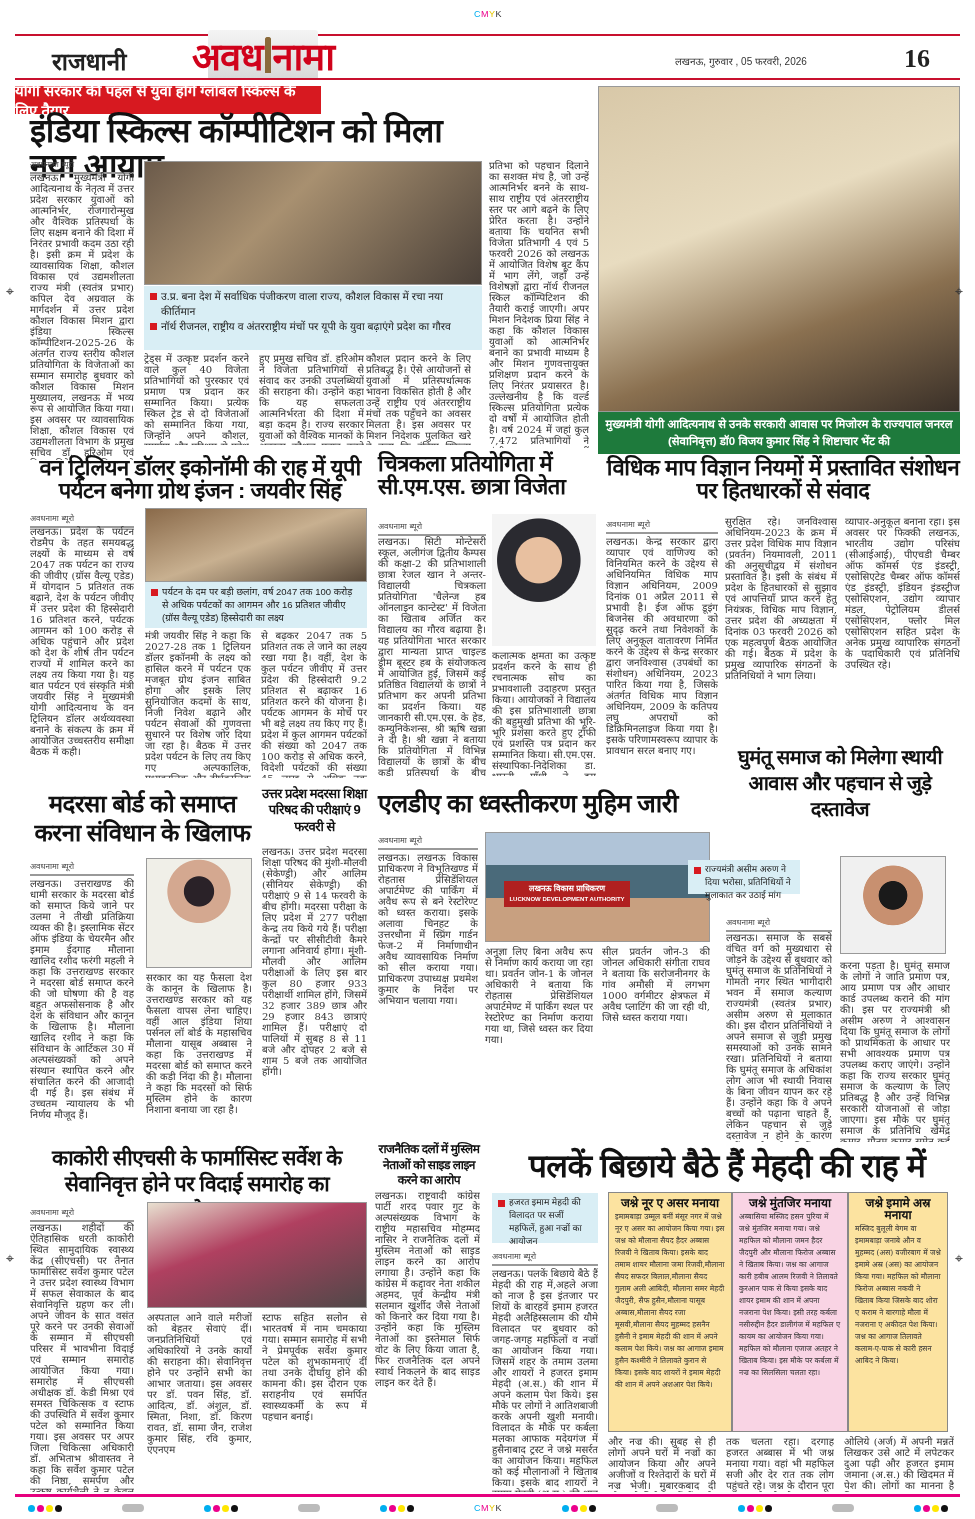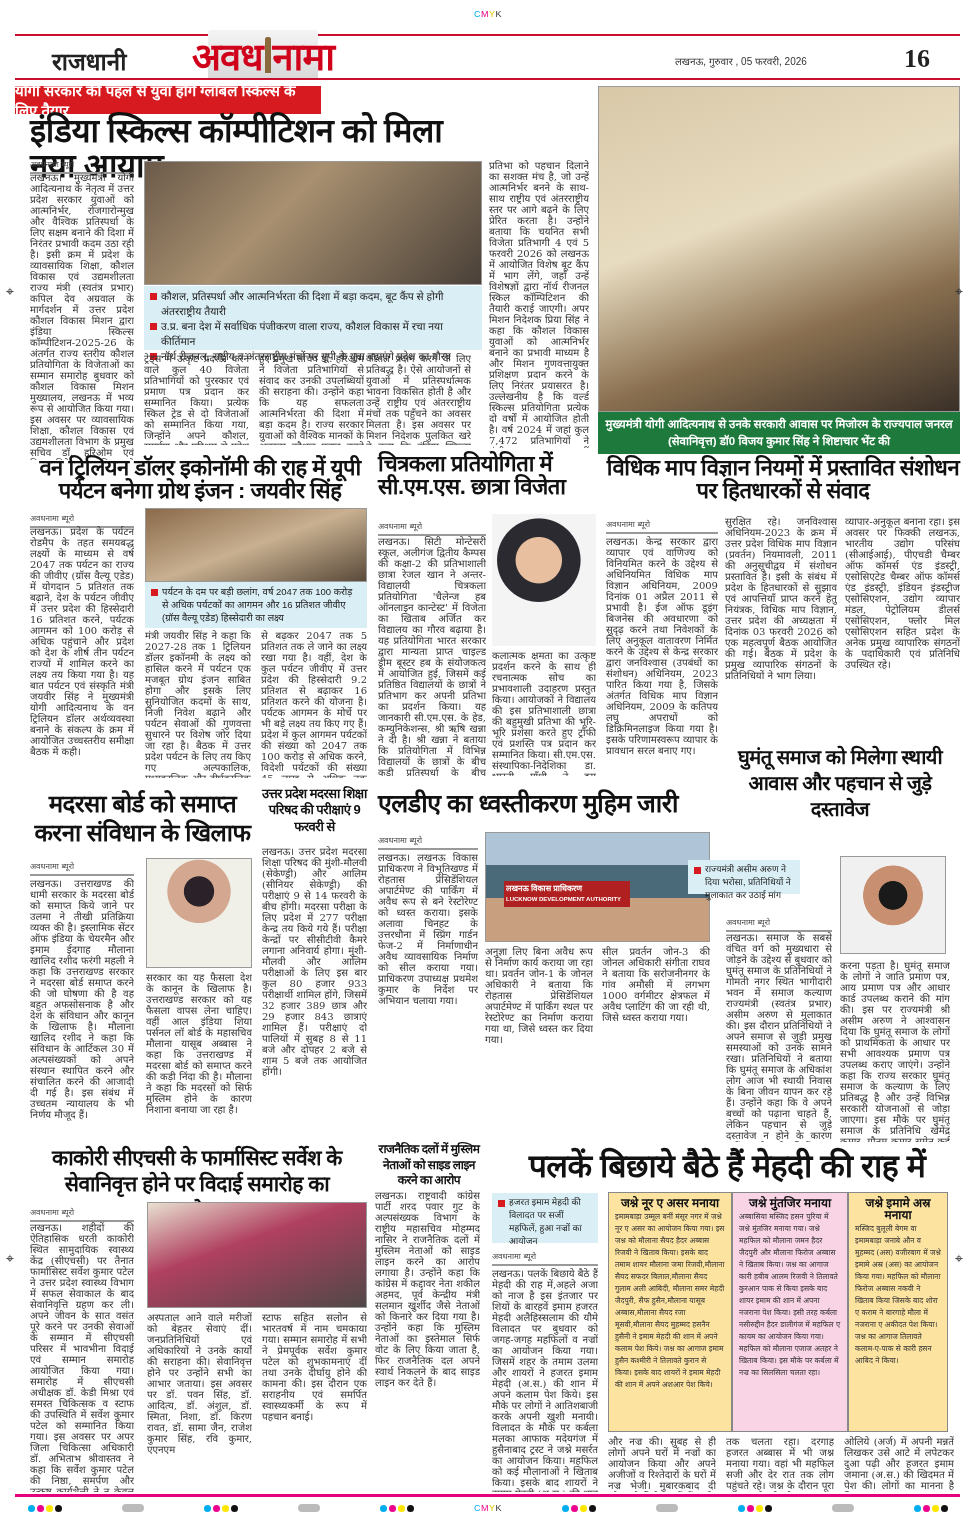--- a/index.html
+++ b/index.html
@@ -50,21 +50,20 @@
 <div class="abs dateline" style="left:675px;top:54px">लखनऊ, गुरुवार , 05 फरवरी, 2026</div>
 <div class="abs pageno" style="left:904px;top:44px">16</div>
 <div class="rule-red" style="top:78px"></div>
 
 <div class="abs kicker" style="left:15px;top:86px;width:306px;height:28px;font-size:15px">योगी सरकार की पहल से युवा होंगे ग्लोबल स्किल्स के लिए तैयार</div>
 <div class="abs hl" style="left:30px;top:114px;width:460px;font-size:33px">इंडिया स्किल्स कॉम्पीटिशन को मिला नया आयाम</div>
 <div class="abs byline" style="left:30px;top:158px;width:104px">अवधनामा ब्यूरो</div>
 <div class="abs body-text" style="left:30px;top:172px;width:104px;height:288px">लखनऊ। मुख्यमंत्री योगी आदित्यनाथ के नेतृत्व में उत्तर प्रदेश सरकार युवाओं को आत्मनिर्भर, रोजगारोन्मुख और वैश्विक प्रतिस्पर्धा के लिए सक्षम बनाने की दिशा में निरंतर प्रभावी कदम उठा रही है। इसी क्रम में प्रदेश के व्यावसायिक शिक्षा, कौशल विकास एवं उद्यमशीलता राज्य मंत्री (स्वतंत्र प्रभार) कपिल देव अग्रवाल के मार्गदर्शन में उत्तर प्रदेश कौशल विकास मिशन द्वारा इंडिया स्किल्स कॉम्पीटिशन-2025-26 के अंतर्गत राज्य स्तरीय कौशल प्रतियोगिता के विजेताओं का सम्मान समारोह बुधवार को कौशल विकास मिशन मुख्यालय, लखनऊ में भव्य रूप से आयोजित किया गया। इस अवसर पर व्यावसायिक शिक्षा, कौशल विकास एवं उद्यमशीलता विभाग के प्रमुख सचिव डॉ. हरिओम एवं मिशन निदेशक पुलकित खरे ने 20 विभिन्न स्किल</div>
 <div class="abs photo" style="left:144px;top:161px;width:338px;height:124px"></div>
 <ul class="abs bullets" style="left:144px;top:286px;width:338px;height:64px">
-  <li>कौशल, प्रतिस्पर्धा और आत्मनिर्भरता की दिशा में बड़ा कदम, बूट कैंप से होगी अंतरराष्ट्रीय तैयारी</li>
   <li>उ.प्र. बना देश में सर्वाधिक पंजीकरण वाला राज्य, कौशल विकास में रचा नया कीर्तिमान</li>
   <li>नॉर्थ रीजनल, राष्ट्रीय व अंतरराष्ट्रीय मंचों पर यूपी के युवा बढ़ाएंगे प्रदेश का गौरव</li>
 </ul>
 <div class="abs body-text" style="left:144px;top:353px;width:105px;height:92px">ट्रेड्स में उत्कृष्ट प्रदर्शन करने वाले कुल 40 विजेता प्रतिभागियों को पुरस्कार एवं प्रमाण पत्र प्रदान कर सम्मानित किया। प्रत्येक स्किल ट्रेड से दो विजेताओं को सम्मानित किया गया, जिन्होंने अपने कौशल, समर्पण और परिश्रम से प्रदेश का नाम रोशन किया। समारोह को संबोधित करते</div>
 <div class="abs body-text" style="left:259px;top:353px;width:105px;height:92px">हुए प्रमुख सचिव डॉ. हरिओम ने विजेता प्रतिभागियों से संवाद कर उनकी उपलब्धियों की सराहना की। उन्होंने कहा कि यह सफलता आत्मनिर्भरता की दिशा में बड़ा कदम है। राज्य सरकार युवाओं को वैश्विक मानकों के अनुरूप कौशल प्रदान करने के लिए प्रतिबद्ध है।</div>
 <div class="abs body-text" style="left:366px;top:353px;width:105px;height:92px">कौशल प्रदान करने के लिए प्रतिबद्ध है। ऐसे आयोजनों से युवाओं में प्रतिस्पर्धात्मक भावना विकसित होती है और उन्हें राष्ट्रीय एवं अंतरराष्ट्रीय मंचों तक पहुँचने का अवसर मिलता है। इस अवसर पर मिशन निदेशक पुलकित खरे ने कहा कि इंडिया स्किल्स कॉम्पीटिशन युवाओं की</div>
 <div class="abs body-text" style="left:489px;top:160px;width:100px;height:288px">प्रतिभा को पहचान दिलाने का सशक्त मंच है, जो उन्हें आत्मनिर्भर बनने के साथ-साथ राष्ट्रीय एवं अंतरराष्ट्रीय स्तर पर आगे बढ़ने के लिए प्रेरित करता है। उन्होंने बताया कि चयनित सभी विजेता प्रतिभागी 4 एवं 5 फरवरी 2026 को लखनऊ में आयोजित विशेष बूट कैंप में भाग लेंगे, जहाँ उन्हें विशेषज्ञों द्वारा नॉर्थ रीजनल स्किल कॉम्पिटिशन की तैयारी कराई जाएगी। अपर मिशन निदेशक प्रिया सिंह ने कहा कि कौशल विकास युवाओं को आत्मनिर्भर बनाने का प्रभावी माध्यम है और मिशन गुणवत्तायुक्त प्रशिक्षण प्रदान करने के लिए निरंतर प्रयासरत है। उल्लेखनीय है कि वर्ल्ड स्किल्स प्रतियोगिता प्रत्येक दो वर्षों में आयोजित होती है। वर्ष 2024 में जहां कुल 7,472 प्रतिभागियों ने पंजीकरण कराया था, वहीं वर्ष 2026 के लिए यह संख्या बढ़कर 1,09,249 हो गई है, जिससे उत्तर प्रदेश देश में सर्वाधिक पंजीकरण वाला राज्य बन गया है।</div>
 
 <div class="abs photo" style="left:598px;top:86px;width:362px;height:326px;background:linear-gradient(160deg,#d8c8a8,#e8dcc0 40%,#8a7050 70%,#3a3028)"></div>
 <div class="abs caption-green" style="left:598px;top:412px;width:362px">मुख्यमंत्री योगी आदित्यनाथ  से उनके सरकारी आवास पर मिजोरम के राज्यपाल जनरल (सेवानिवृत्त) डॉ0 विजय कुमार सिंह ने शिष्टाचार भेंट की</div>
@@ -97,21 +96,21 @@
 <div class="abs photo cleric" style="left:146px;top:858px;width:106px;height:110px"></div>
 <div class="abs body-text" style="left:146px;top:972px;width:106px;height:168px">सरकार का यह फैसला देश के कानून के खिलाफ है। उत्तराखण्ड सरकार को यह फैसला वापस लेना चाहिए। वहीं आल इंडिया शिया पर्सनल लॉ बोर्ड के महासचिव मौलाना यासूब अब्बास ने कहा कि उत्तराखण्ड में मदरसा बोर्ड को समाप्त करने की कड़ी निंदा की है। मौलाना ने कहा कि मदरसों को सिर्फ मुस्लिम होने के कारण निशाना बनाया जा रहा है।</div>
 
 <div class="abs hl" style="left:262px;top:786px;width:105px;font-size:13px;text-align:center;line-height:1.25">उत्तर प्रदेश मदरसा शिक्षा परिषद की परीक्षाएं 9 फरवरी से</div>
 <div class="abs body-text" style="left:262px;top:846px;width:105px;height:294px">लखनऊ। उत्तर प्रदेश मदरसा शिक्षा परिषद की मुंशी-मौलवी (सेकेण्ड्री) और आलिम (सीनियर सेकेण्ड्री) की परीक्षाएं 9 से 14 फरवरी के बीच होंगी। मदरसा परीक्षा के लिए प्रदेश में 277 परीक्षा केन्द्र तय किये गये हैं। परीक्षा केन्द्रों पर सीसीटीवी कैमरे लगाना अनिवार्य होगा। मुंशी-मौलवी और आलिम परीक्षाओं के लिए इस बार कुल 80 हजार 933 परीक्षार्थी शामिल होंगे, जिसमें 32 हजार 389 छात्र और 29 हजार 843 छात्राएं शामिल हैं। परीक्षाएं दो पालियों में सुबह 8 से 11 बजे और दोपहर 2 बजे से शाम 5 बजे तक आयोजित होंगी।</div>
 
 <div class="abs hl" style="left:378px;top:790px;width:320px;font-size:25px">एलडीए का ध्वस्तीकरण मुहिम जारी</div>
 <div class="abs byline" style="left:378px;top:834px;width:100px">अवधनामा ब्यूरो</div>
 <div class="abs body-text" style="left:378px;top:852px;width:100px;height:288px">लखनऊ। लखनऊ विकास प्राधिकरण ने विभूतिखण्ड में रोहतास प्रेसिडेंशियल अपार्टमेण्ट की पार्किंग में अवैध रूप से बने रेस्टोरेण्ट को ध्वस्त कराया। इसके अलावा चिनहट के उत्तरधौना में स्प्रिंग गार्डन फेज-2 में निर्माणाधीन अवैध व्यावसायिक निर्माण को सील कराया गया। प्राधिकरण उपाध्यक्ष प्रथमेश कुमार के निर्देश पर अभियान चलाया गया।</div>
 <div class="abs photo lda" style="left:485px;top:832px;width:225px;height:110px">
-  <div style="position:absolute;left:18px;top:48px;width:126px;padding:2px;background:#b02020;color:#fff;font-family:'Liberation Sans',sans-serif;font-size:8px;font-weight:bold;line-height:11px">
+  <div style="position:absolute;left:18px;top:48px;width:126px;padding:2px;background:#b02020;color:#fff;font-family:'Liberation Sans',sans-serif;font-size:8px;font-weight:bold;text-align:center;line-height:11px">
     <div>लखनऊ विकास प्राधिकरण</div>
     <div style="font-size:6px">LUCKNOW DEVELOPMENT AUTHORITY</div>
   </div>
 </div>
 <div class="abs body-text" style="left:485px;top:946px;width:108px;height:194px">अनुज्ञा लिए बिना अवैध रूप से निर्माण कार्य कराया जा रहा था। प्रवर्तन जोन-1 के जोनल अधिकारी ने बताया कि रोहतास प्रेसिडेंशियल अपार्टमेण्ट में पार्किंग स्थल पर रेस्टोरेण्ट का निर्माण कराया गया था, जिसे ध्वस्त कर दिया गया।</div>
 <div class="abs body-text" style="left:602px;top:946px;width:108px;height:194px">सील प्रवर्तन जोन-3 की जोनल अधिकारी संगीता राघव ने बताया कि सरोजनीनगर के गांव अमौसी में लगभग 1000 वर्गमीटर क्षेत्रफल में अवैध प्लाटिंग की जा रही थी, जिसे ध्वस्त कराया गया।</div>
 
 <div class="abs hl" style="left:718px;top:744px;width:244px;font-size:20px;text-align:center;line-height:1.3">घुमंतू समाज को मिलेगा स्थायी आवास और पहचान से जुड़े दस्तावेज</div>
 <ul class="abs bullets" style="left:688px;top:860px;width:112px;height:34px">
   <li style="font-size:9px;line-height:13px">राज्यमंत्री असीम अरुण ने दिया भरोसा, प्रतिनिधियों ने मुलाकात कर उठाई मांग</li>

